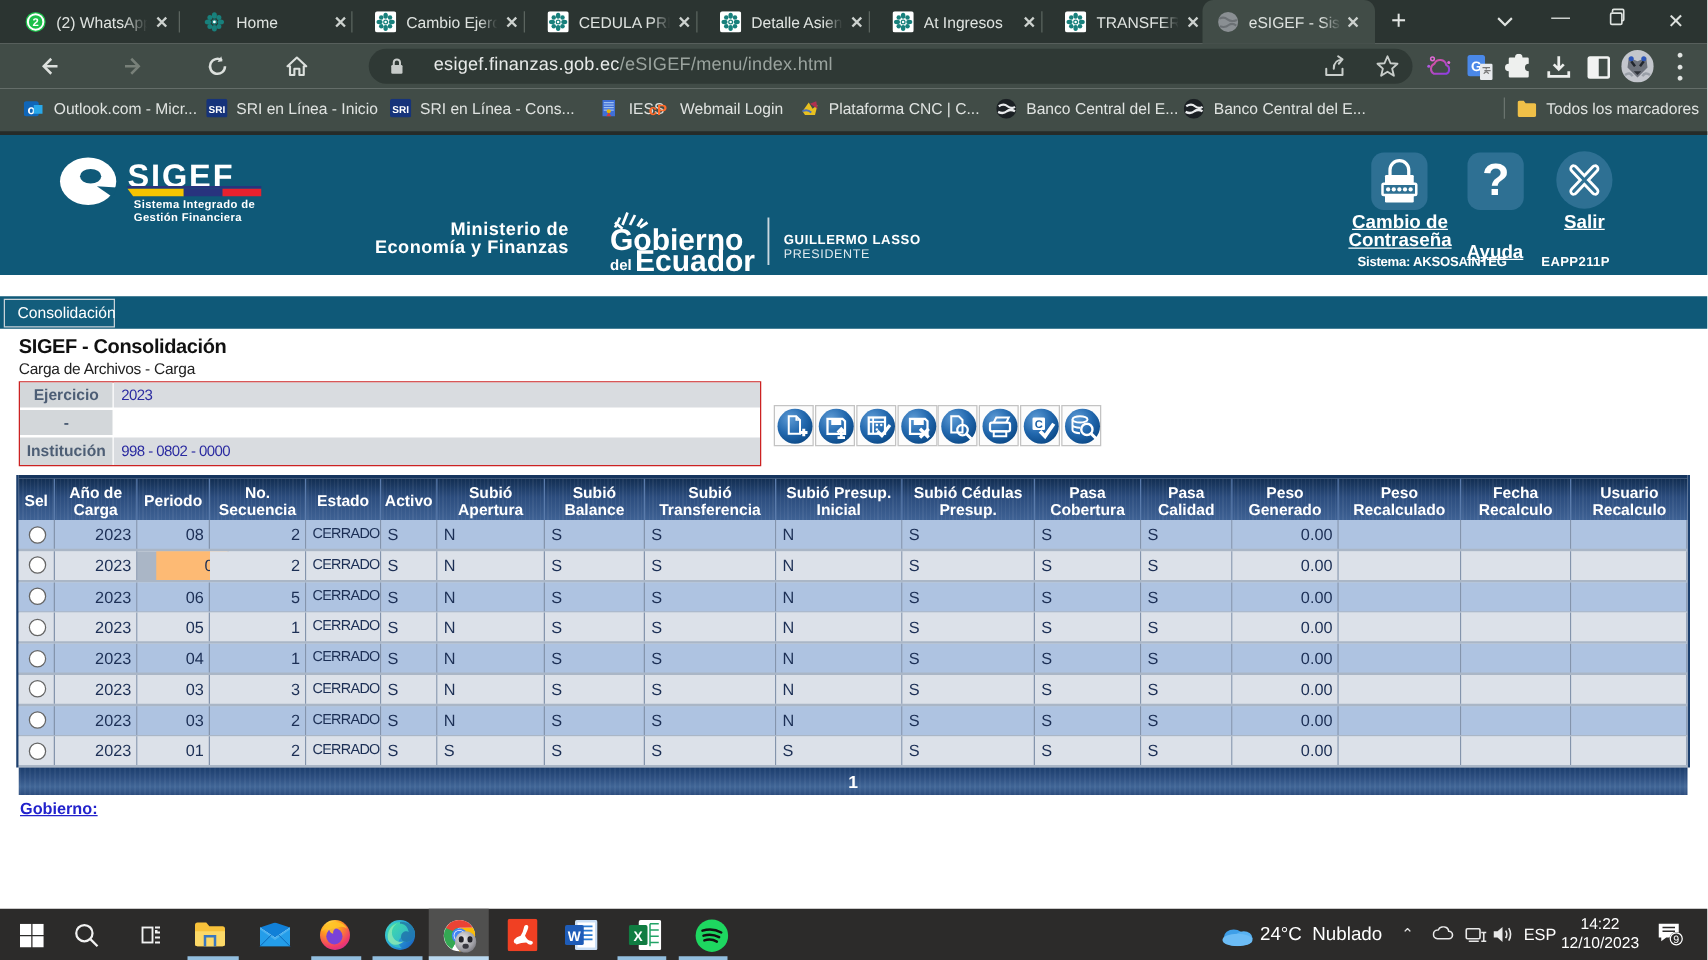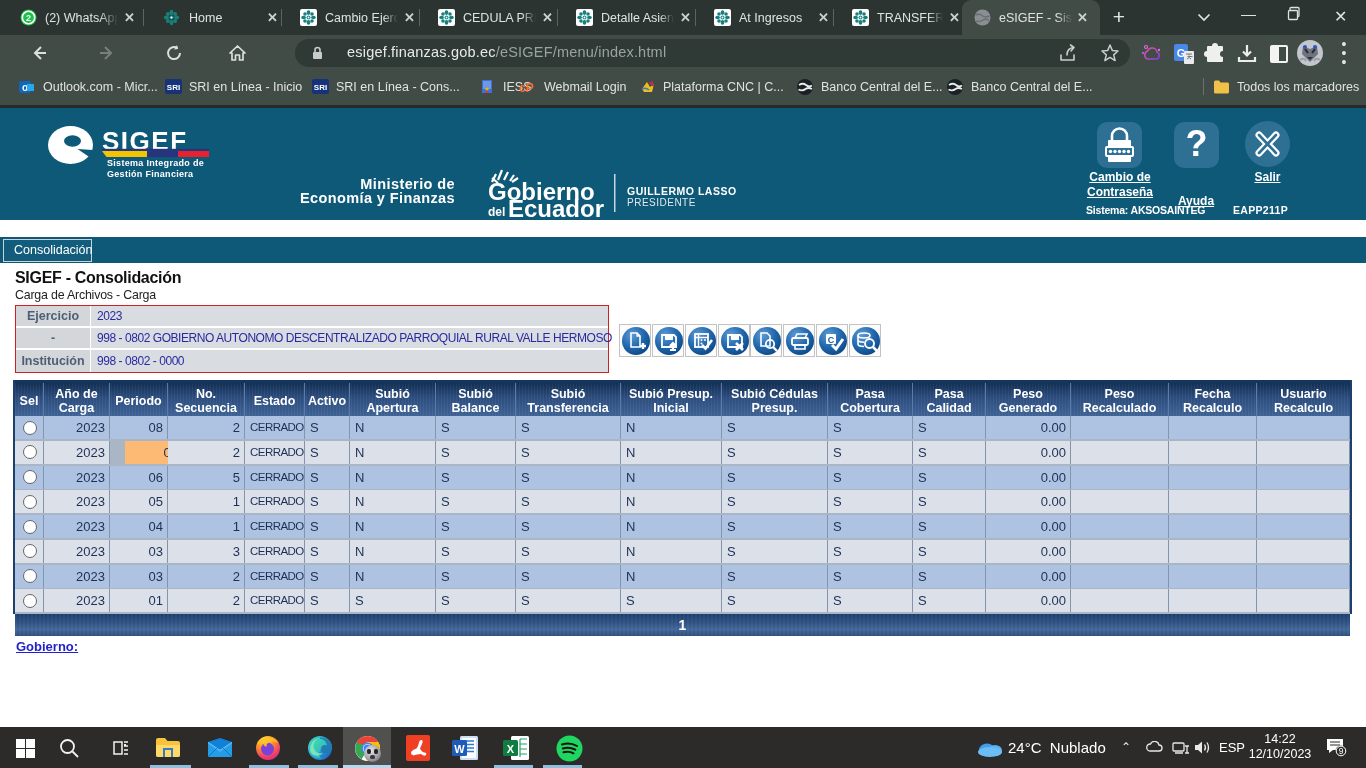--- a/index.html
+++ b/index.html
@@ -18,21 +18,21 @@
 #urlpill{position:absolute;left:295px;top:4px;width:835px;height:28px;background:#2f3935;border-radius:14px;color:#e8eae9;}
 .navic{position:absolute;top:3px;width:30px;height:30px;color:#dce0dd;font-size:19px;text-align:center;line-height:30px;}
 
 #page{left:0;top:108px;width:1366px;height:619px;background:#fff;}
 #teal{position:absolute;left:0;top:0;width:1366px;height:112px;background:#0f5978;}
 #marquee{position:absolute;left:0;top:112px;width:1366px;height:17px;background:#fff;overflow:hidden;white-space:nowrap;color:#2b2bd0;font-size:14.5px;line-height:17px;}
 #menuband{position:absolute;left:0;top:129px;width:1366px;height:26px;background:#0f5978;}
 #tabbtn{position:absolute;left:3px;top:2px;width:89px;height:23px;background:#135d7c;border:1px solid #c8d2d8;color:#fff;font-size:12.5px;line-height:21px;padding-left:10px;}
 
 .hic{position:absolute;width:45px;height:46px;background:#2e7093;border-radius:10px;}
-.hlabel{position:absolute;color:#fff;font-weight:bold;font-size:12px;text-align:center;text-decoration:underline;line-height:15px;}
+.hlabel{position:absolute;color:#fff;font-weight:bold;font-size:15px;text-align:center;text-decoration:underline;line-height:15px;}
 
 #formbox{position:absolute;left:15px;top:197px;width:594px;height:68px;border:1px solid #cc2222;background:#fff;}
 .frow{position:absolute;left:0;width:592px;height:22px;}
 .flab{position:absolute;left:0;top:0;width:74px;height:20px;background:#d3d7da;color:#4d5e75;font-weight:bold;font-size:12.5px;text-align:center;line-height:20px;}
 .fval{position:absolute;left:75px;top:0;width:517px;height:20px;background:#d9dce0;color:#2a2aa0;font-size:12px;line-height:20px;padding-left:6px;white-space:nowrap;letter-spacing:-0.45px;}
 
 .ibtn{position:absolute;top:216px;width:32px;height:33px;background:#fcfcfc;border:1px solid #c3c3c3;}
 .ball{position:absolute;left:2px;top:2px;width:28px;height:28px;border-radius:50%;background:radial-gradient(circle at 35% 28%,#5d9ad4 0%,#2268ae 45%,#0e4d8c 75%,#0a3a6b 100%);}
 
 #tbl{position:absolute;left:15px;top:272px;width:1335px;}
@@ -383,21 +383,20 @@
   <div class="abs" style="left:15px;top:161px;font-size:16px;letter-spacing:-0.3px;font-weight:bold;color:#111;">SIGEF - Consolidación</div>
   <div class="abs" style="left:15px;top:180px;font-size:12.4px;letter-spacing:-0.2px;color:#222;">Carga de Archivos - Carga</div>
 
   <div id="formbox">
     <div class="frow" style="top:0px;">
         <div class="flab">Ejercicio</div>
         <div class="fval">2023</div>
       </div>
     <div class="frow" style="top:22px;">
         <div class="flab">-</div>
-        <div class="fval">998 - 0802 GOBIERNO AUTONOMO DESCENTRALIZADO PARROQUIAL RURAL VALLE HERMOSO</div>
       </div>
     <div class="frow" style="top:44px;">
         <div class="flab" style="height:22px;line-height:22px;">Institución</div>
         <div class="fval" style="height:22px;line-height:22px;">998 - 0802 - 0000</div>
       </div>
   </div>
 
   <div class="ibtn" style="left:619px;">
       <div class="ball"><svg width="28" height="28" viewBox="0 0 28 28">
           <path d="M9 6 H15 L18 9 V20 H9 Z" fill="none" stroke="#fff" stroke-width="1.6"></path>

